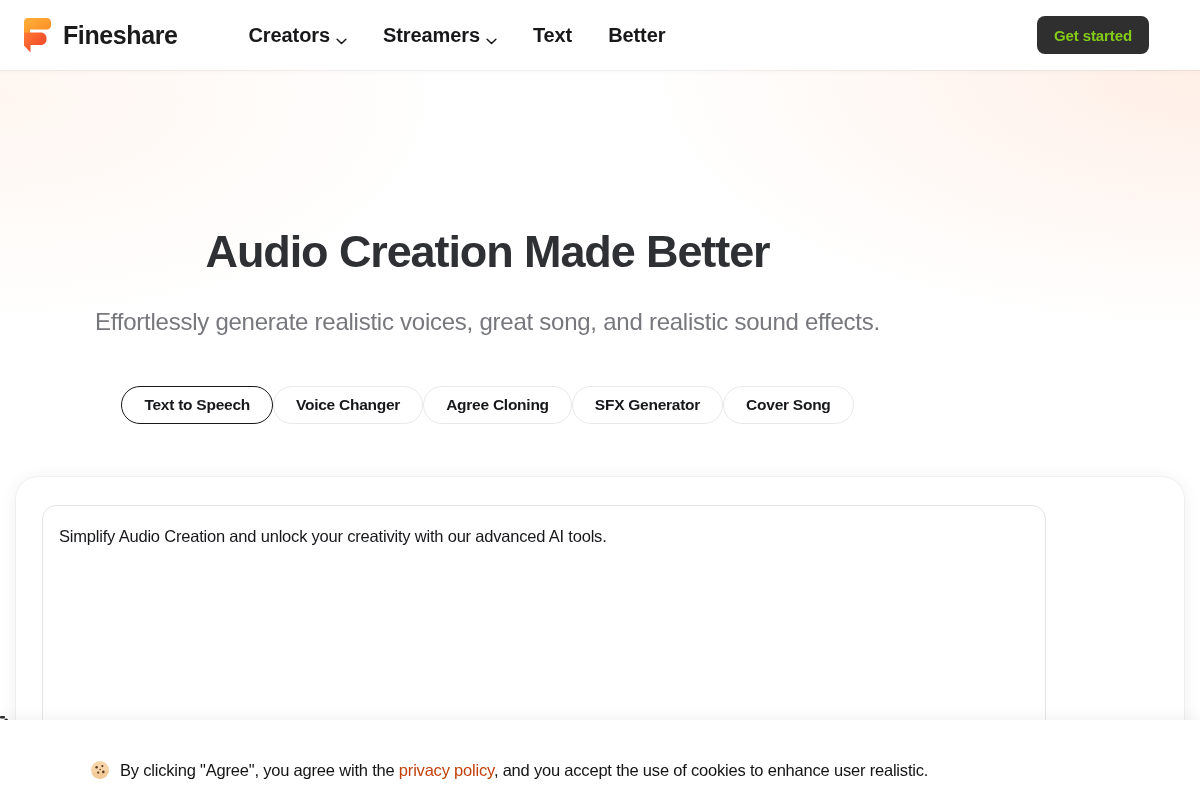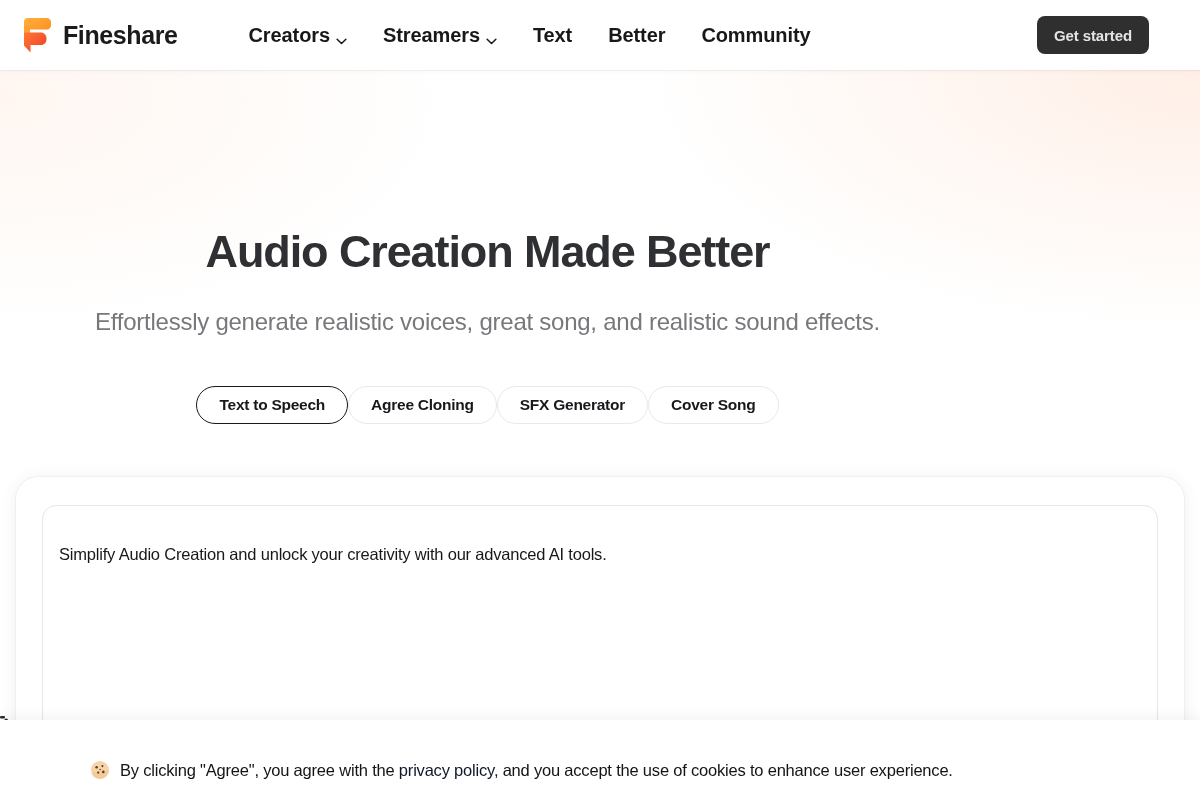--- a/index.html
+++ b/index.html
@@ -78,21 +78,21 @@
     width: 11px; height: 7px; display: block; margin-top: 3px;
   }
 
   .cta-get-started {
     position: absolute;
     left: 1037px;
     top: 16px;
     width: 112px;
     height: 38px;
     background: #2f2f2f;
-    color: #e5e5e5;
+    color: #84cc16;
     border: none;
     border-radius: 8px;
     font-family: "Liberation Sans", sans-serif;
     font-size: 15px;
     font-weight: 600;
     letter-spacing: -0.1px;
     cursor: pointer;
     display: flex;
     align-items: center;
     justify-content: center;
@@ -162,26 +162,26 @@
     background: #ffffff;
     border-radius: 22px;
     box-shadow: 0 2px 18px rgba(22,24,30,0.07), 0 0 0 1px rgba(22,24,30,0.035);
     z-index: 10;
   }
 
   .editor-box {
     position: absolute;
     left: 26px;
     top: 28px;
-    width: 1116px;
+    width: 1004px;
     height: 248px;
     border: 1px solid #e6e6e9;
     border-radius: 14px;
     background: #ffffff;
-    padding: 36px 16px;
+    padding: 18px 16px;
     overflow: hidden;
   }
   .editor-text {
     font-size: 16.5px;
     line-height: 1.5;
     color: #17181b;
     letter-spacing: -0.2px;
     white-space: pre-wrap;
     outline: none;
   }
@@ -217,21 +217,21 @@
     padding-top: 22px;
   }
   .cookie-icon { width: 20px; height: 20px; flex: 0 0 20px; margin-top: 2px; display:block; }
   .cookie-text {
     font-size: 16.5px;
     line-height: 1.55;
     color: #141416;
     letter-spacing: -0.2px;
   }
   .cookie-link {
-    color: #0f172a;
+    color: #c2410c;
     text-decoration: none;
     cursor: pointer;
   }
 </style>
 </head>
 <body>
 
 <div class="page-bg"></div>
 
 <header class="navbar">
@@ -278,35 +278,33 @@
 
 
     <div class="nav-item">
       <span>Text</span>
     </div>
 
     <div class="nav-item">
       <span>Better</span>
     </div>
 
-    <div class="nav-item">
-      <span>Community</span>
-    </div>
 
   </nav>
 
   <button class="cta-get-started">Get started</button>
 </header>
 
 <section class="hero">
   <h1 class="hero-title">Audio Creation Made Better</h1>
   <p class="hero-sub">Effortlessly generate realistic voices, great song, and realistic sound effects.</p>
 
   <div class="pill-row">
     <button class="pill is-active">Text to Speech</button>
+    <button class="pill">Voice Changer</button>
     <button class="pill">Agree Cloning</button>
     <button class="pill">SFX Generator</button>
     <button class="pill">Cover Song</button>
   </div>
 </section>
 
 <div class="editor-card">
   <div class="editor-box">
     <div class="editor-text" contenteditable="true" spellcheck="false" style="">Simplify Audio Creation and unlock your creativity with our advanced AI tools.</div>
   </div>
@@ -327,17 +325,17 @@
         <circle cx="10" cy="10" r="9" fill="#F6D4A8"></circle>
         <path d="M19 10 A9 9 0 0 1 10 19 A9 9 0 0 1 1.6 13 Z" fill="#EFC28C" opacity="0.55"></path>
         <circle cx="6.6" cy="7.2" r="1.25" fill="#5A3B22"></circle>
         <circle cx="12.4" cy="6.1" r="1.05" fill="#5A3B22"></circle>
         <circle cx="13.3" cy="11.9" r="1.3" fill="#5A3B22"></circle>
         <circle cx="8.2" cy="12.6" r="1.15" fill="#5A3B22"></circle>
         <circle cx="10.1" cy="9.4" r="0.75" fill="#5A3B22"></circle>
       </svg>
     </span>
     <span class="cookie-text">
-      <span>By clicking "Agree", you agree with the </span><a class="cookie-link">privacy policy</a><span>, and you accept the use of cookies to enhance user experience.</span>
+      <span>By clicking "Agree", you agree with the </span><a class="cookie-link">privacy policy</a><span>, and you accept the use of cookies to enhance user realistic.</span>
     </span>
   </div>
 
 </div>
 
 </body></html>

